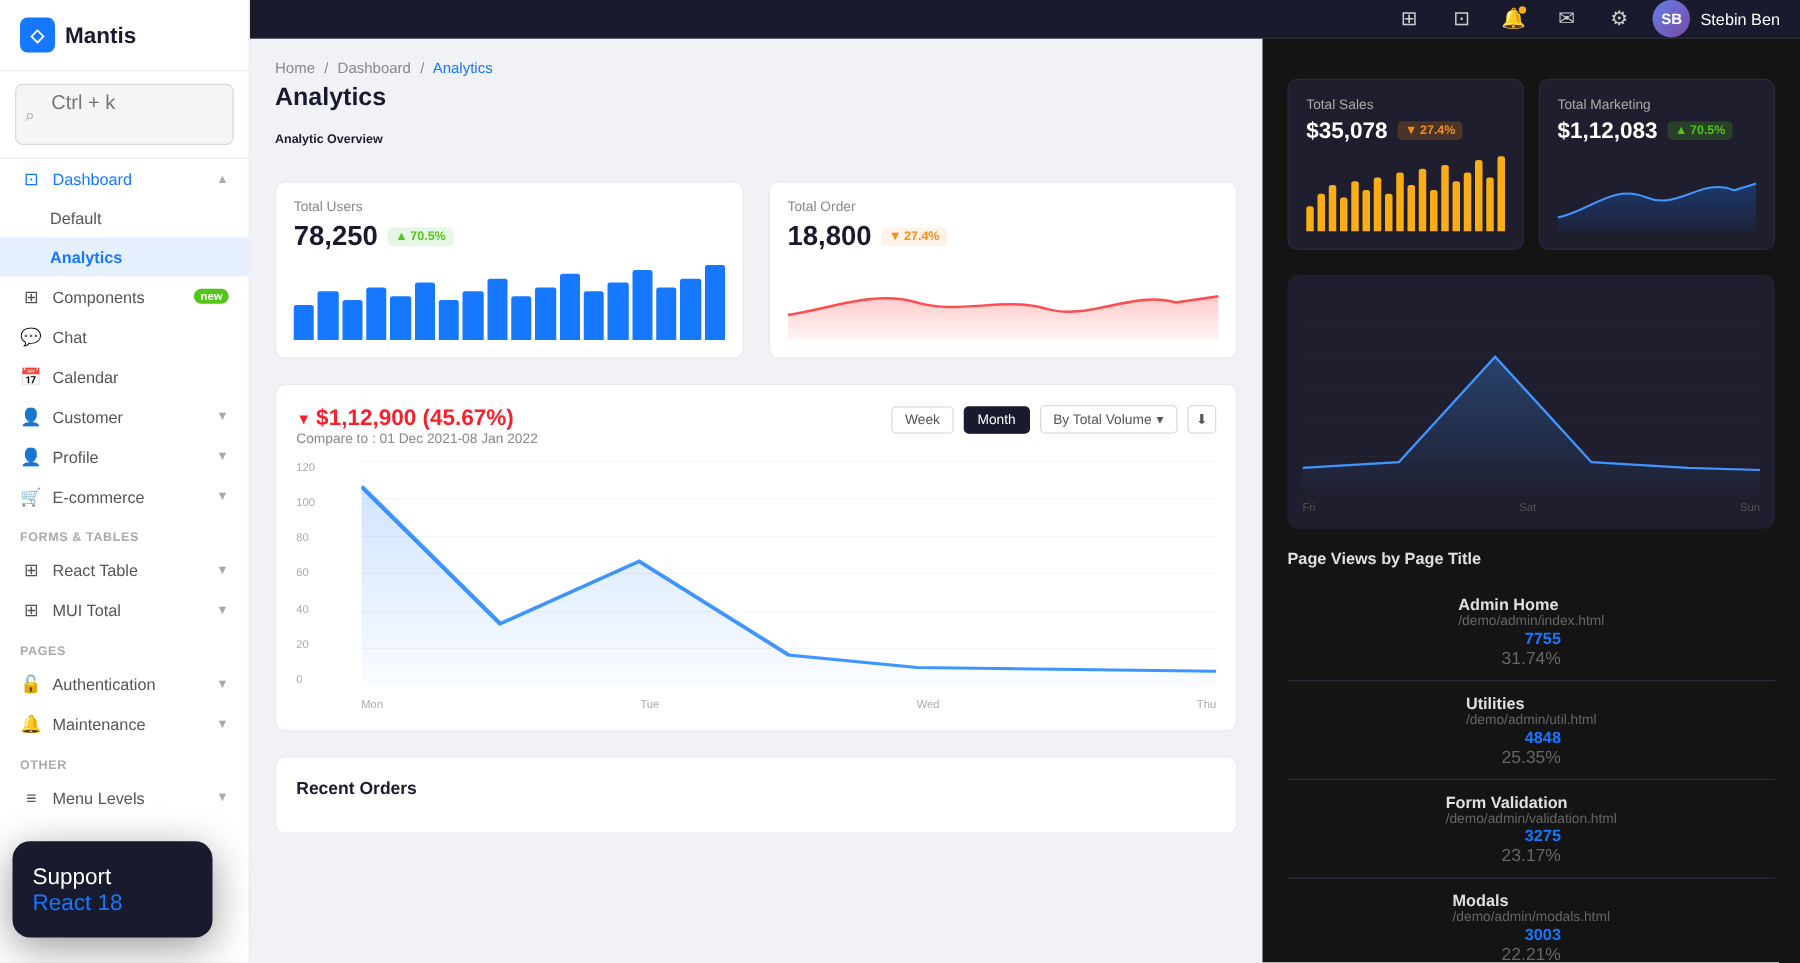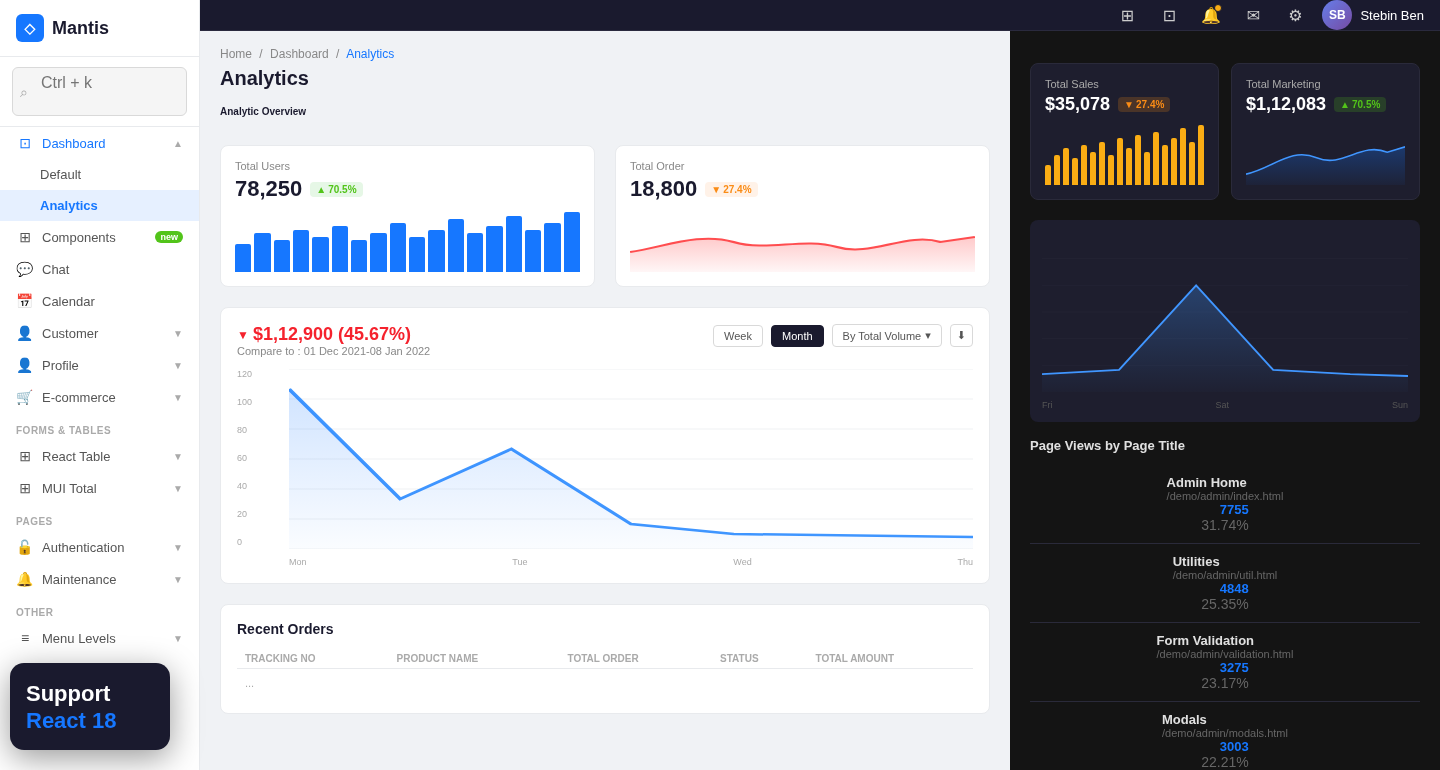--- a/index.html
+++ b/index.html
@@ -394,22 +394,22 @@
       bottom: 20px;
       left: 10px;
       width: 160px;
       background: #1a1a2e;
       border-radius: 14px;
       padding: 18px 16px 16px;
       z-index: 100;
       box-shadow: 0 8px 32px rgba(0,0,0,0.4);
     }
     .support-text {
-      font-size: 22px;
-      font-weight: 700;
+      font-size: 18px;
+      font-weight: 400;
       color: #fff;
       line-height: 1.2;
     }
     .support-react {
       color: #1677ff;
     }
 
     
     .dark-metric-cards {
       display: grid;
@@ -689,36 +689,20 @@
             <span>Mon</span>
             <span>Tue</span>
             <span>Wed</span>
             <span>Thu</span>
           </div>
         </div>
       </div>
 
       <div class="orders-card">
         <div class="orders-title">Recent Orders</div>
-        <table class="orders-table">
-          <thead>
-            <tr>
-              <th>TRACKING NO</th>
-              <th>PRODUCT NAME</th>
-              <th>TOTAL ORDER</th>
-              <th>STATUS</th>
-              <th>TOTAL AMOUNT</th>
-            </tr>
-          </thead>
-          <tbody>
-            <tr>
-              <td colspan="5" style="color:#aaa; font-size:11px; padding:8px;">...</td>
-            </tr>
-          </tbody>
-        </table>
       </div>
     </div>
 
     <div class="content-dark">
 
       <div style="margin-bottom:12px;">
         <div class="dark-metric-cards">
 
           <div class="metric-card dark">
             <div class="metric-label dark">Total Sales</div>

